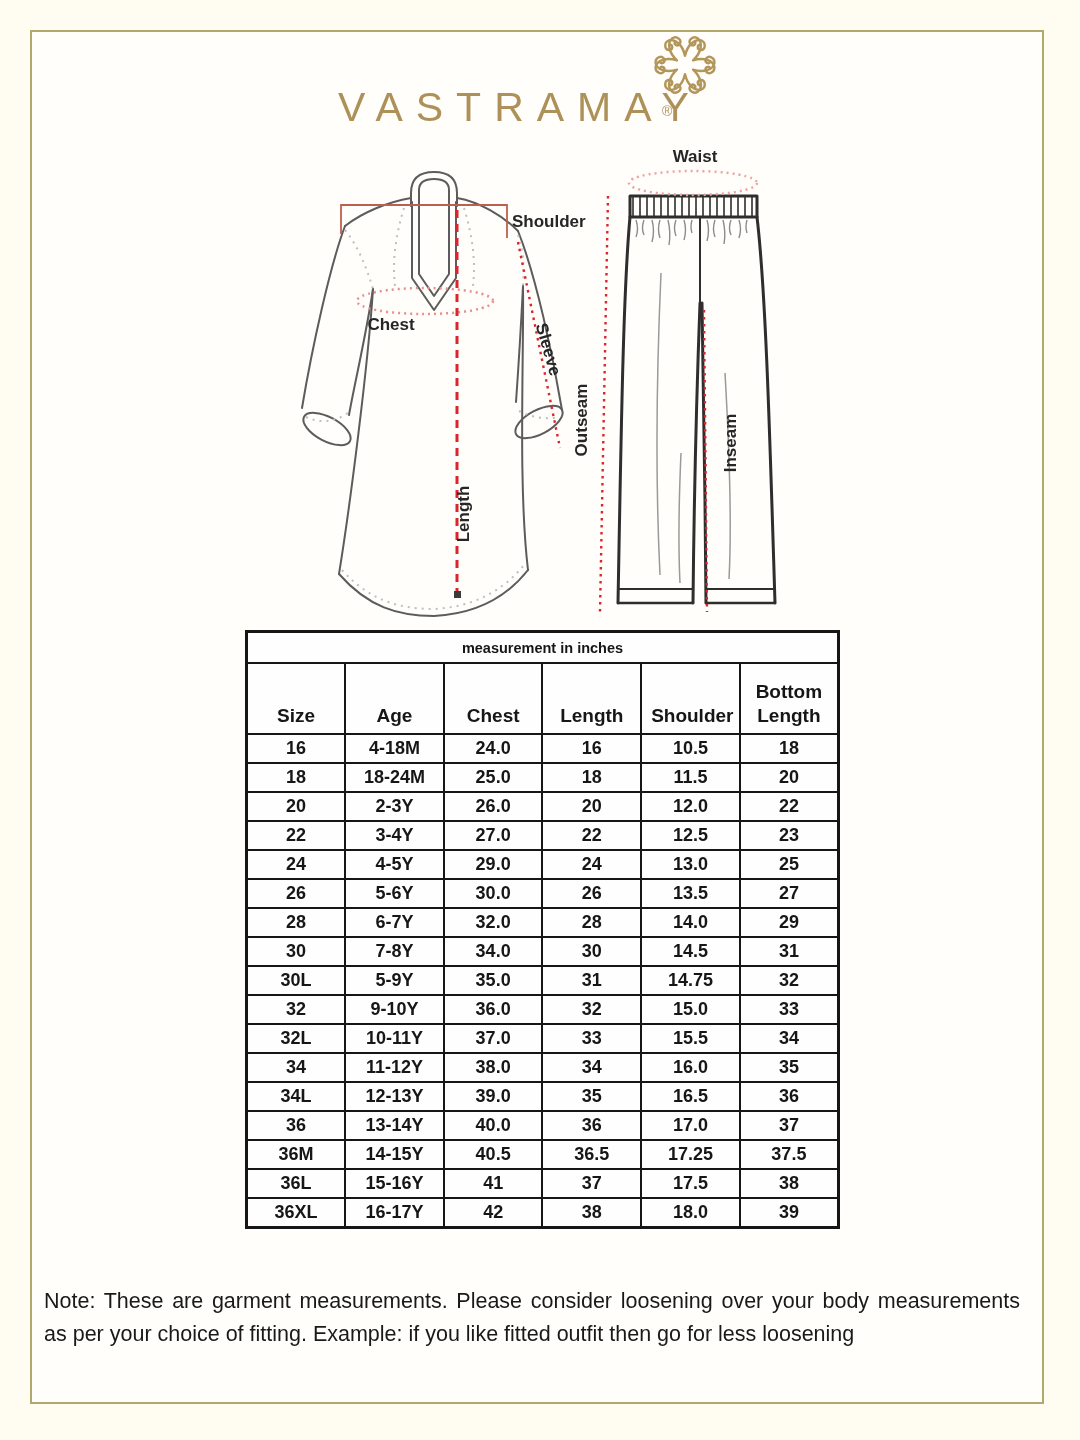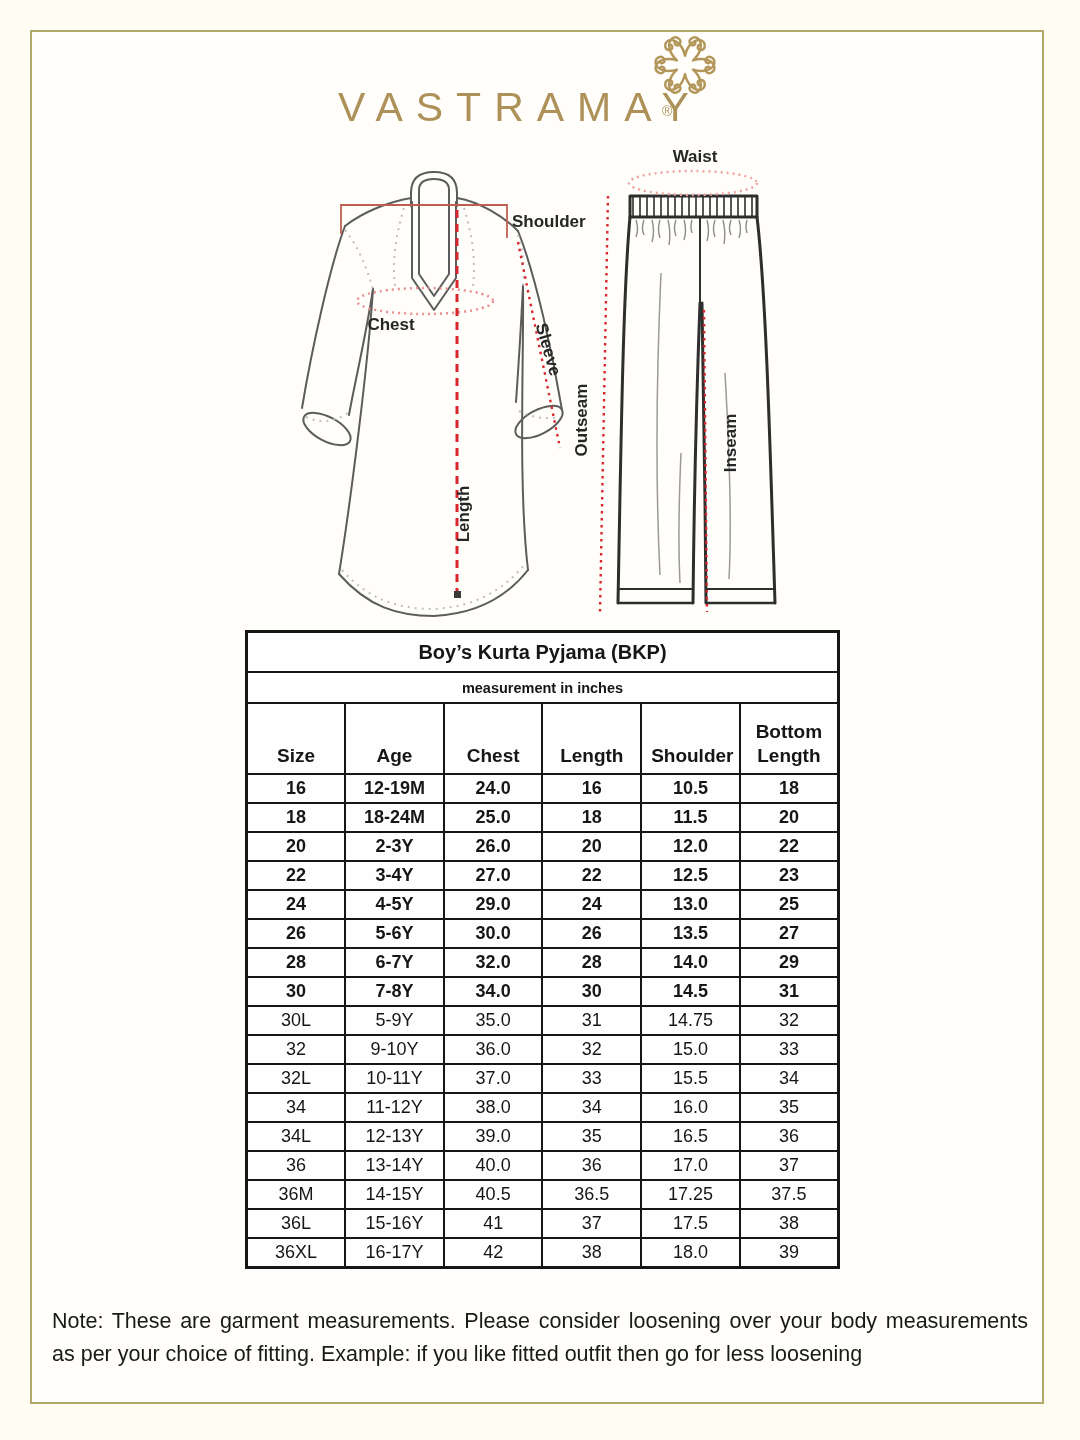--- a/index.html
+++ b/index.html
@@ -38,25 +38,25 @@
   }
   .size-table td,.size-table th{border:2px solid #161616;text-align:center;}
   .title-cell{font-size:20px;font-weight:700;height:36px;}
   .subtitle-cell{font-size:14.5px;font-weight:700;height:27px;}
   .size-table th{
     font-size:19px;font-weight:700;vertical-align:bottom;
     padding:16px 9px 5px;line-height:24px;
   }
   .size-table tbody td{font-size:18px;height:27px;padding:0 2px;}
   .r-bold td{font-weight:700;}
-  .r-normal td{font-weight:400;}
+  .r-normal td{font-weight:700;}
   
   .note{
-    position:absolute;left:52px;top:1285px;width:976px;
-    font-size:21.5px;line-height:33px;color:#191919;margin-top:20px;
+    position:absolute;left:44px;top:1285px;width:976px;
+    font-size:21.5px;line-height:33px;color:#191919;
   }
   .note-line1{text-align:justify;text-align-last:justify;}
   .note-line2{text-align:left;}
 </style>
 </head>
 <body>
 
 <div class="frame"></div>
 
 <div class="logo-text">VASTRAMAY</div>
@@ -160,38 +160,35 @@
   <path d="M131,167 L134,469" fill="none" stroke="#d9252b" stroke-width="2.4" stroke-dasharray="2.5 4.5"></path>
 
   <text x="122" y="19" text-anchor="middle">Waist</text>
   <text x="14" y="277" text-anchor="middle" transform="rotate(-90 14 277)">Outseam</text>
   <text x="163" y="300" text-anchor="middle" transform="rotate(-90 163 300)">Inseam</text>
 </svg>
 
 <table class="size-table">
   <thead>
     <tr>
-      <td class="title-cell" colspan="6">Boy’s Kurta Pyjama (BKP)</td>
-    </tr>
-    <tr>
       <td class="subtitle-cell" colspan="6">measurement in inches</td>
     </tr>
     <tr>
       <th>Size</th>
       <th>Age</th>
       <th>Chest</th>
       <th>Length</th>
       <th>Shoulder</th>
       <th>Bottom Length</th>
     </tr>
   </thead>
   <tbody>
       <tr class="r-bold">
         <td>16</td>
-        <td>12-19M</td>
+        <td>4-18M</td>
         <td>24.0</td>
         <td>16</td>
         <td>10.5</td>
         <td>18</td>
       </tr>
       <tr class="r-bold">
         <td>18</td>
         <td>18-24M</td>
         <td>25.0</td>
         <td>18</td>

